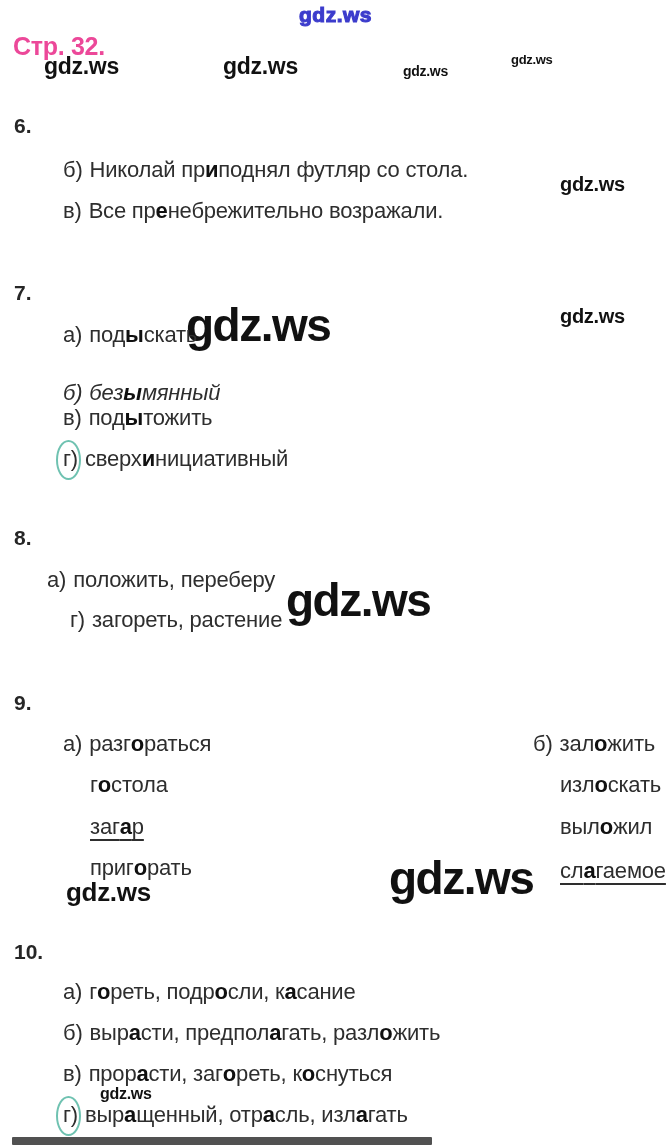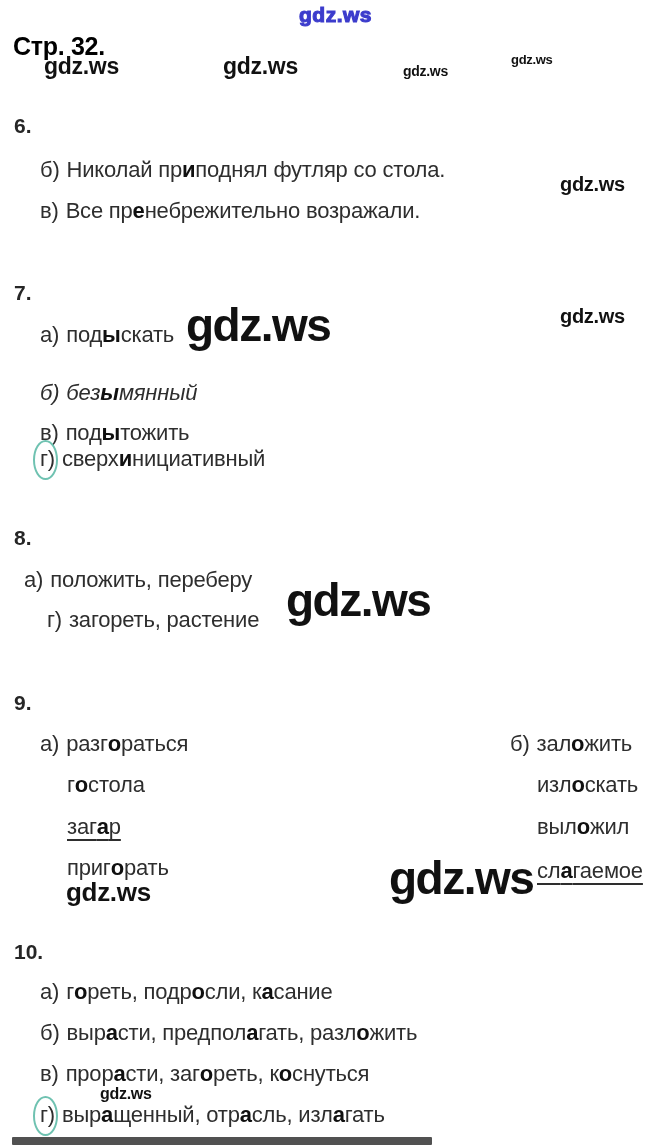--- a/index.html
+++ b/index.html
@@ -29,43 +29,43 @@
   .wm-d { left:511px; top:52px;  font-size:13px; }
   .wm-6r { left:560px; top:173px; font-size:20px; font-weight:600; }
   .wm-7big { left:186px; top:298px; font-size:46px; font-weight:600; letter-spacing:-1.5px; }
   .wm-7r { left:560px; top:305px; font-size:20px; font-weight:600; }
   .wm-8big { left:286px; top:573px; font-size:46px; font-weight:600; letter-spacing:-1.5px; }
   .wm-9l { left:66px; top:877px; font-size:26px; }
   .wm-9big { left:389px; top:851px; font-size:46px; letter-spacing:-1.5px; }
   .wm-10 { left:100px; top:1085px; font-size:16px; }
 
   
-  .page-title { left:13px; top:32px; font-size:25px; font-weight:700; color:#000000; letter-spacing:-0.3px;text-align:center; }
+  .page-title { left:13px; top:32px; font-size:25px; font-weight:700; color:#ec4899; letter-spacing:-0.3px;text-align:center; }
   .sec-num { font-size:21px; font-weight:700; color:#262626; left:14px; }
   .n6 { top:114px; } .n7 { top:281px; } .n8 { top:526px; } .n9 { top:691px; } .n10 { top:940px; }
 
   
-  .line { font-size:22px; color:#2e2e2e; letter-spacing:-0.2px; }
+  .line { font-size:22px; color:#2e2e2e; letter-spacing:-0.2px;margin-left:23px; }
   .line b { font-weight:700; color:#101010; }
   .lbl { display:inline-block; margin-right:7px; }
   .circled { position:relative; }
   .circled::after {
     content:""; position:absolute;
     left:-7px; top:-6px; right:-3px; bottom:-8px;
     border:2px solid #6fc2b1;
     border-radius:50%;
   }
   .u .txt { text-decoration:underline; text-decoration-thickness:2px; text-underline-offset:5px; }
 
   .s6-b { left:40px; top:157px; }
   .s6-v { left:40px; top:198px; }
 
   .s7-a { left:40px; top:322px; }
   .s7-b { left:40px; top:380px;font-style:italic; }
-  .s7-v { left:40px; top:420px; }
+  .s7-v { left:40px; top:405px; }
   .s7-g { left:40px; top:446px; }
 
   .s8-a { left:24px; top:567px; }
   .s8-g { left:47px; top:607px; }
 
   .c9l0 { left:40px; top:731px; }
   .c9l1 { left:67px; top:772px; }
   .c9l2 { left:67px; top:814px; }
   .c9l3 { left:67px; top:855px; }
   .c9r0 { left:510px; top:731px; }

